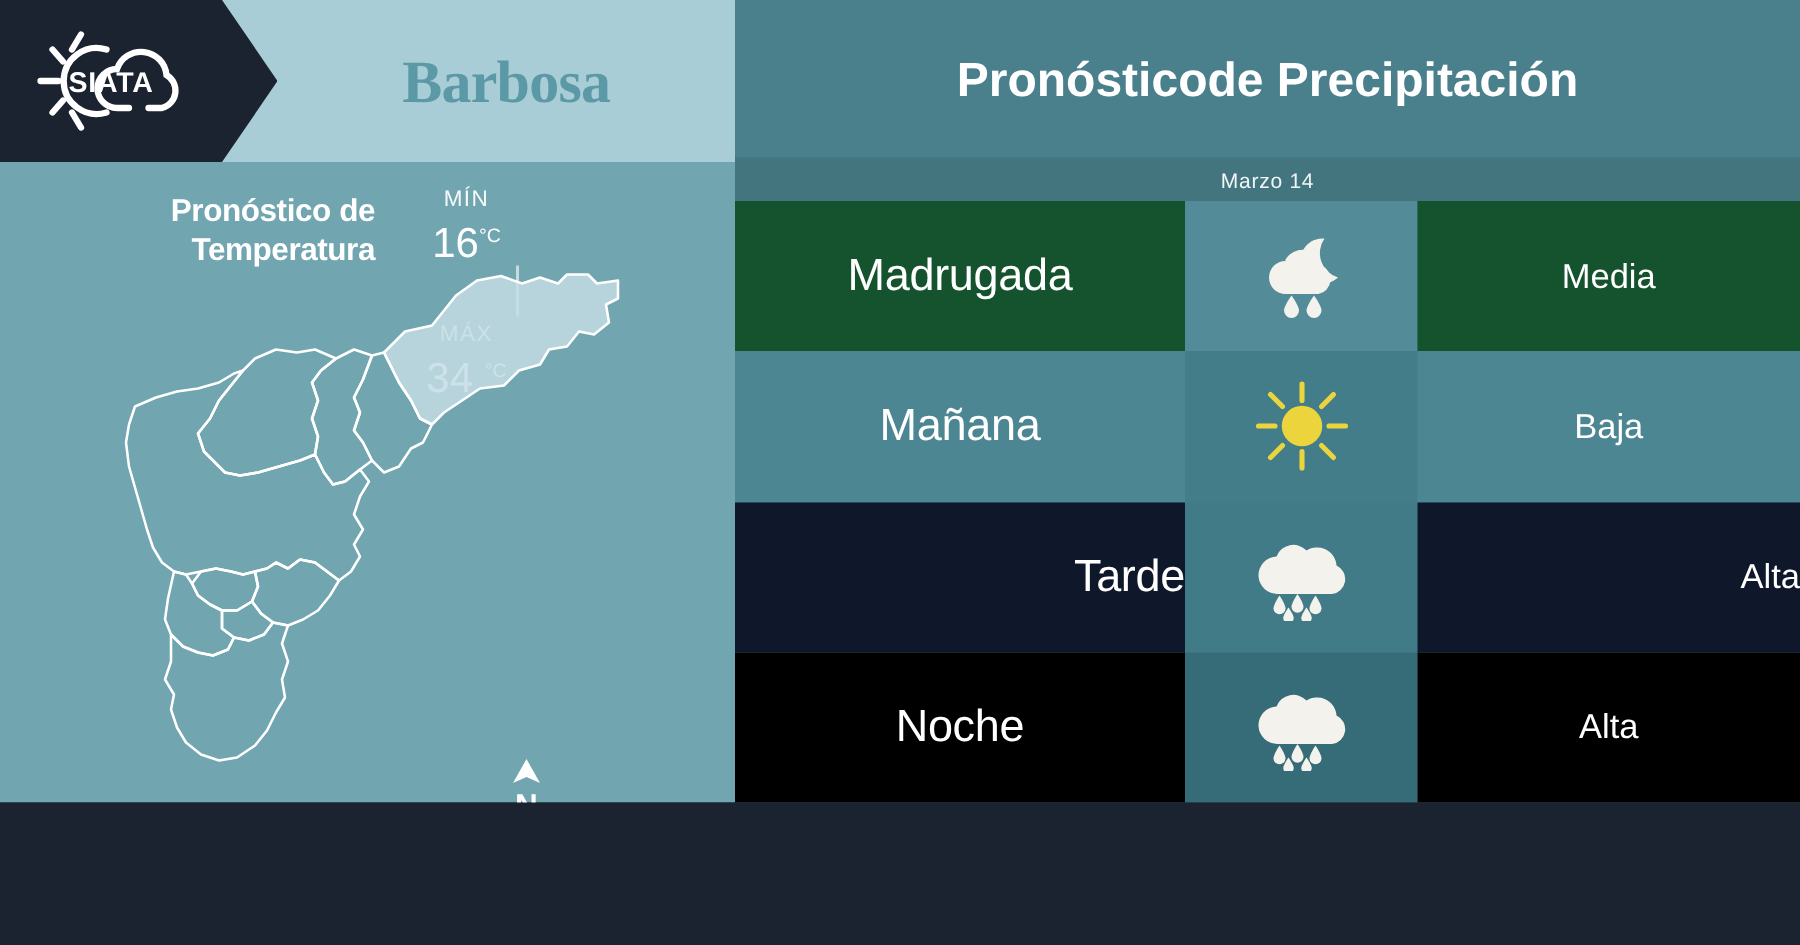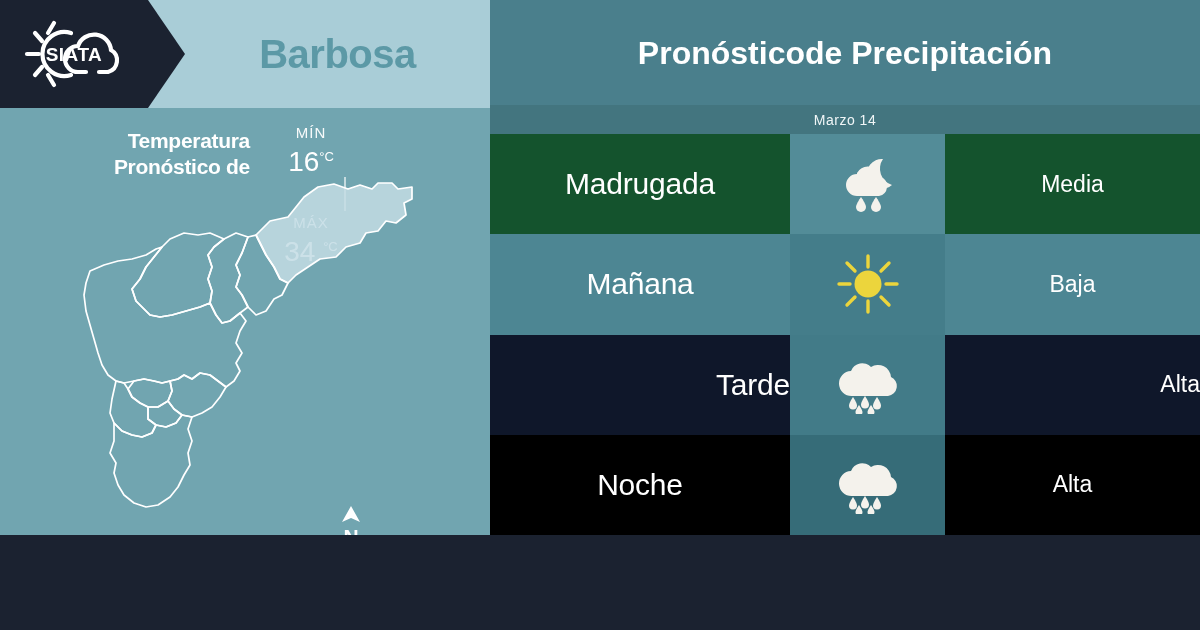--- a/index.html
+++ b/index.html
@@ -17,21 +17,21 @@
   .logo-flag {
     position:absolute; left:0; top:0; width:185px; height:120px;
     background:#1b2230;
     clip-path:polygon(0 0, 148px 0, 185px 54px, 148px 108px, 0 108px);
     z-index:3;
   }
   .logo-mark { position:absolute; left:14px; top:14px; width:124px; height:80px; }
   .city-title {
     position:absolute; left:185px; top:0; width:305px; height:108px;
     display:flex; align-items:center; justify-content:center;
-    font-size:40px; font-weight:bold; color:#5c99a6; letter-spacing:-0.5px;
+    font-size:40px; font-weight:bold; color:#5c99a6; letter-spacing:-0.5px;font-family:Liberation Serif, serif;
   }
 
   .temp-block { position:absolute; left:60px; top:122px; width:410px; height:62px; display:flex; align-items:flex-start; }
   .temp-label {
     width:190px; text-align:right; color:#ffffff; font-weight:bold;
     font-size:21px; line-height:26px; padding-top:6px; letter-spacing:-0.3px;
   }
   .temp-values { display:flex; margin-left:22px; padding-top:2px;flex-direction:column; }
   .temp-col { width:78px; text-align:center; color:#ffffff; }
   .temp-col .cap { font-size:15px; letter-spacing:1px; opacity:.95; }
@@ -98,22 +98,22 @@
           <path d="M72 58 h-8 a13 13 0 0 1 0-26 a17 17 0 0 1 33 4 a12 12 0 0 1 -3 22 h-9"></path>
         </g>
         <text x="60" y="47" font-family="Liberation Sans, sans-serif" font-size="19" font-weight="bold" fill="#ffffff" text-anchor="middle" letter-spacing="0.5">SIATA</text>
       </svg>
     </div>
 
     <div class="city-title">Barbosa</div>
 
     <div class="temp-block">
       <div class="temp-label">
+        <div>Pronóstico de</div>
         <div>Temperatura</div>
-        <div>Pronóstico de</div>
       </div>
       <div class="temp-values">
         <div class="temp-col">
           <div class="cap">MÍN</div>
           <div class="val"><span>16</span><sup>°C</sup></div>
         </div>
         <div class="temp-sep"></div>
         <div class="temp-col">
           <div class="cap">MÁX</div>
           <div class="val"><span>34</span> <sup>°C</sup></div>

